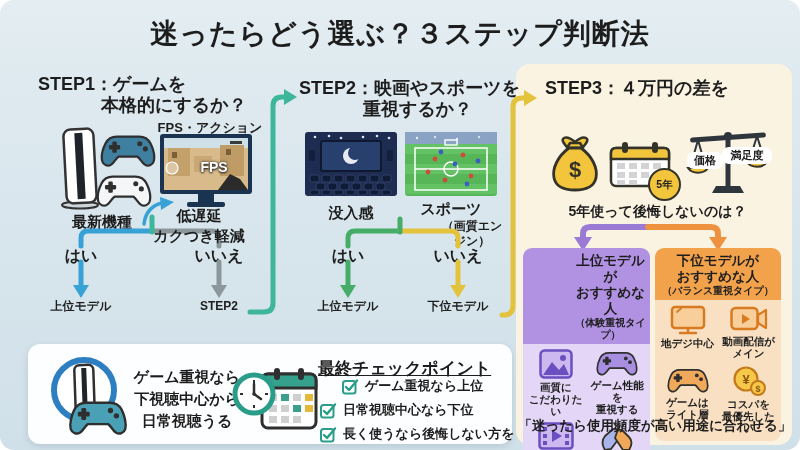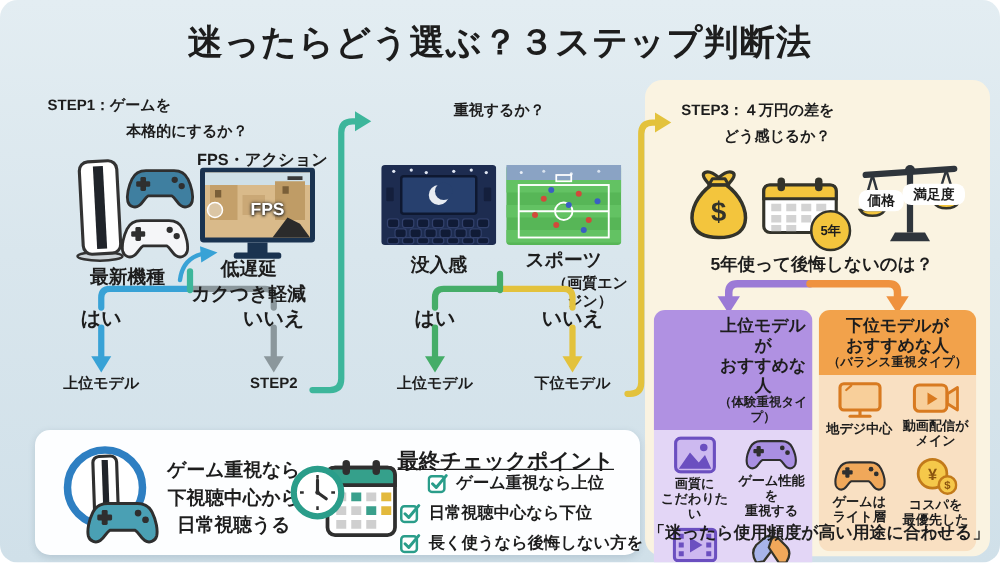--- a/index.html
+++ b/index.html
@@ -3,21 +3,21 @@
 <meta charset="utf-8">
 <style>
   html,body{margin:0;padding:0;background:#fff;}
   .canvas{position:relative;width:800px;height:450px;overflow:hidden;border-radius:14px;
     background:linear-gradient(180deg,#e3edf2 0%,#d9e6ed 45%,#d0e0e9 100%);
     font-family:"Liberation Sans","DejaVu Sans",sans-serif;color:#1d1d1d;}
   .abs{position:absolute;}
   .t{position:absolute;font-weight:800;color:#1d1d1d;line-height:1.3;}
   .ctr{text-align:center;}
   .title{top:16px;left:0;width:800px;text-align:center;font-size:28px;letter-spacing:1px;font-weight:800;}
-  .step-head{font-size:12px;line-height:21px;font-weight:800;}
+  .step-head{font-size:18px;line-height:21px;font-weight:800;}
   .big-label{font-size:12px;}
   .yn{font-size:16px;}
   .cream{position:absolute;left:516px;top:64px;width:276px;height:381px;background:#faf3e1;border-radius:14px;}
   .whitebox{position:absolute;left:28px;top:344px;width:484px;height:100px;background:#fdfeff;border-radius:12px;box-shadow:0 2px 6px rgba(60,90,110,.18);}
   .connectors{position:absolute;left:0;top:0;z-index:2;pointer-events:none;}
   .fg{z-index:3;}
   .fps-label{left:160px;top:158px;width:108px;text-align:center;font-size:14px;color:#fff;
     text-shadow:0 0 3px #222,0 1px 2px #222;z-index:4;}
   .bubble{background:#ffffff;border-radius:7px;padding:1px 3px;font-size:11px;font-weight:800;text-align:center;z-index:4;}
   .badge-5y{position:absolute;left:648px;top:168px;width:29px;height:29px;border-radius:50%;
@@ -133,20 +133,21 @@
     <div>低遅延</div>
     <div>カクつき軽減</div>
   </div>
 
   <div class="t ctr yn" style="left:56px;top:246px;width:50px;">はい</div>
   <div class="t ctr yn" style="left:191px;top:246px;width:56px;">いいえ</div>
   <div class="t ctr big-label" style="left:36px;top:299px;width:90px;">上位モデル</div>
   <div class="t ctr big-label" style="left:174px;top:299px;width:90px;">STEP2</div>
 
   <div class="t step-head" style="left:299px;top:78px;">
+    <div>STEP2：映画やスポーツを</div>
     <div style="padding-left:64px;">重視するか？</div>
   </div>
 
   <svg class="abs fg" style="left:305px;top:132px;" width="92" height="64" viewBox="0 0 92 64">
     <rect x="0" y="0" width="92" height="64" rx="3" fill="#1d2c50"></rect>
     <circle cx="10" cy="5" r="1.3" fill="#dfe6f2"></circle>
       <circle cx="24" cy="4" r="1.3" fill="#dfe6f2"></circle>
     <circle cx="36" cy="6" r="1.3" fill="#dfe6f2"></circle>
       <circle cx="58" cy="5" r="1.3" fill="#dfe6f2"></circle>
     <circle cx="72" cy="4" r="1.3" fill="#dfe6f2"></circle>
@@ -213,21 +214,20 @@
     <div style="font-size:12px;margin-left:42px;">（画質エンジン）</div>
   </div>
 
   <div class="t ctr yn" style="left:323px;top:246px;width:50px;">はい</div>
   <div class="t ctr yn" style="left:430px;top:246px;width:56px;">いいえ</div>
   <div class="t ctr big-label" style="left:303px;top:299px;width:90px;">上位モデル</div>
   <div class="t ctr big-label" style="left:413px;top:299px;width:90px;">下位モデル</div>
 
   <div class="t step-head" style="left:545px;top:78px;">
     <div>STEP3：４万円の差を</div>
-    <div style="padding-left:34px;">どう感じるか？</div>
   </div>
 
   <svg class="abs fg" style="left:550px;top:134px;" width="50" height="58" viewBox="0 0 50 58">
     <path d="M18,14 Q10,6 14,4 Q18,2 25,8 Q32,2 36,4 Q40,6 32,14 Z" fill="#f3c53d" stroke="#33332a" stroke-width="2.5" stroke-linejoin="round"></path>
     <path d="M17,14 H33 L30,9 H20 Z" fill="#f3c53d" stroke="#33332a" stroke-width="2.5" stroke-linejoin="round"></path>
     <path d="M19,14 H31 C42,22 48,34 46,44 C44,53 36,56 25,56 C14,56 6,53 4,44 C2,34 8,22 19,14 Z" fill="#f3c53d" stroke="#33332a" stroke-width="2.8" stroke-linejoin="round"></path>
     <text x="25" y="43" text-anchor="middle" font-size="22" font-weight="bold" fill="#33332a" font-family="'Liberation Sans','DejaVu Sans',sans-serif">$</text>
   </svg>
 
   <svg class="abs fg" style="left:609px;top:140px;" width="62" height="48" viewBox="0 0 62 48">

